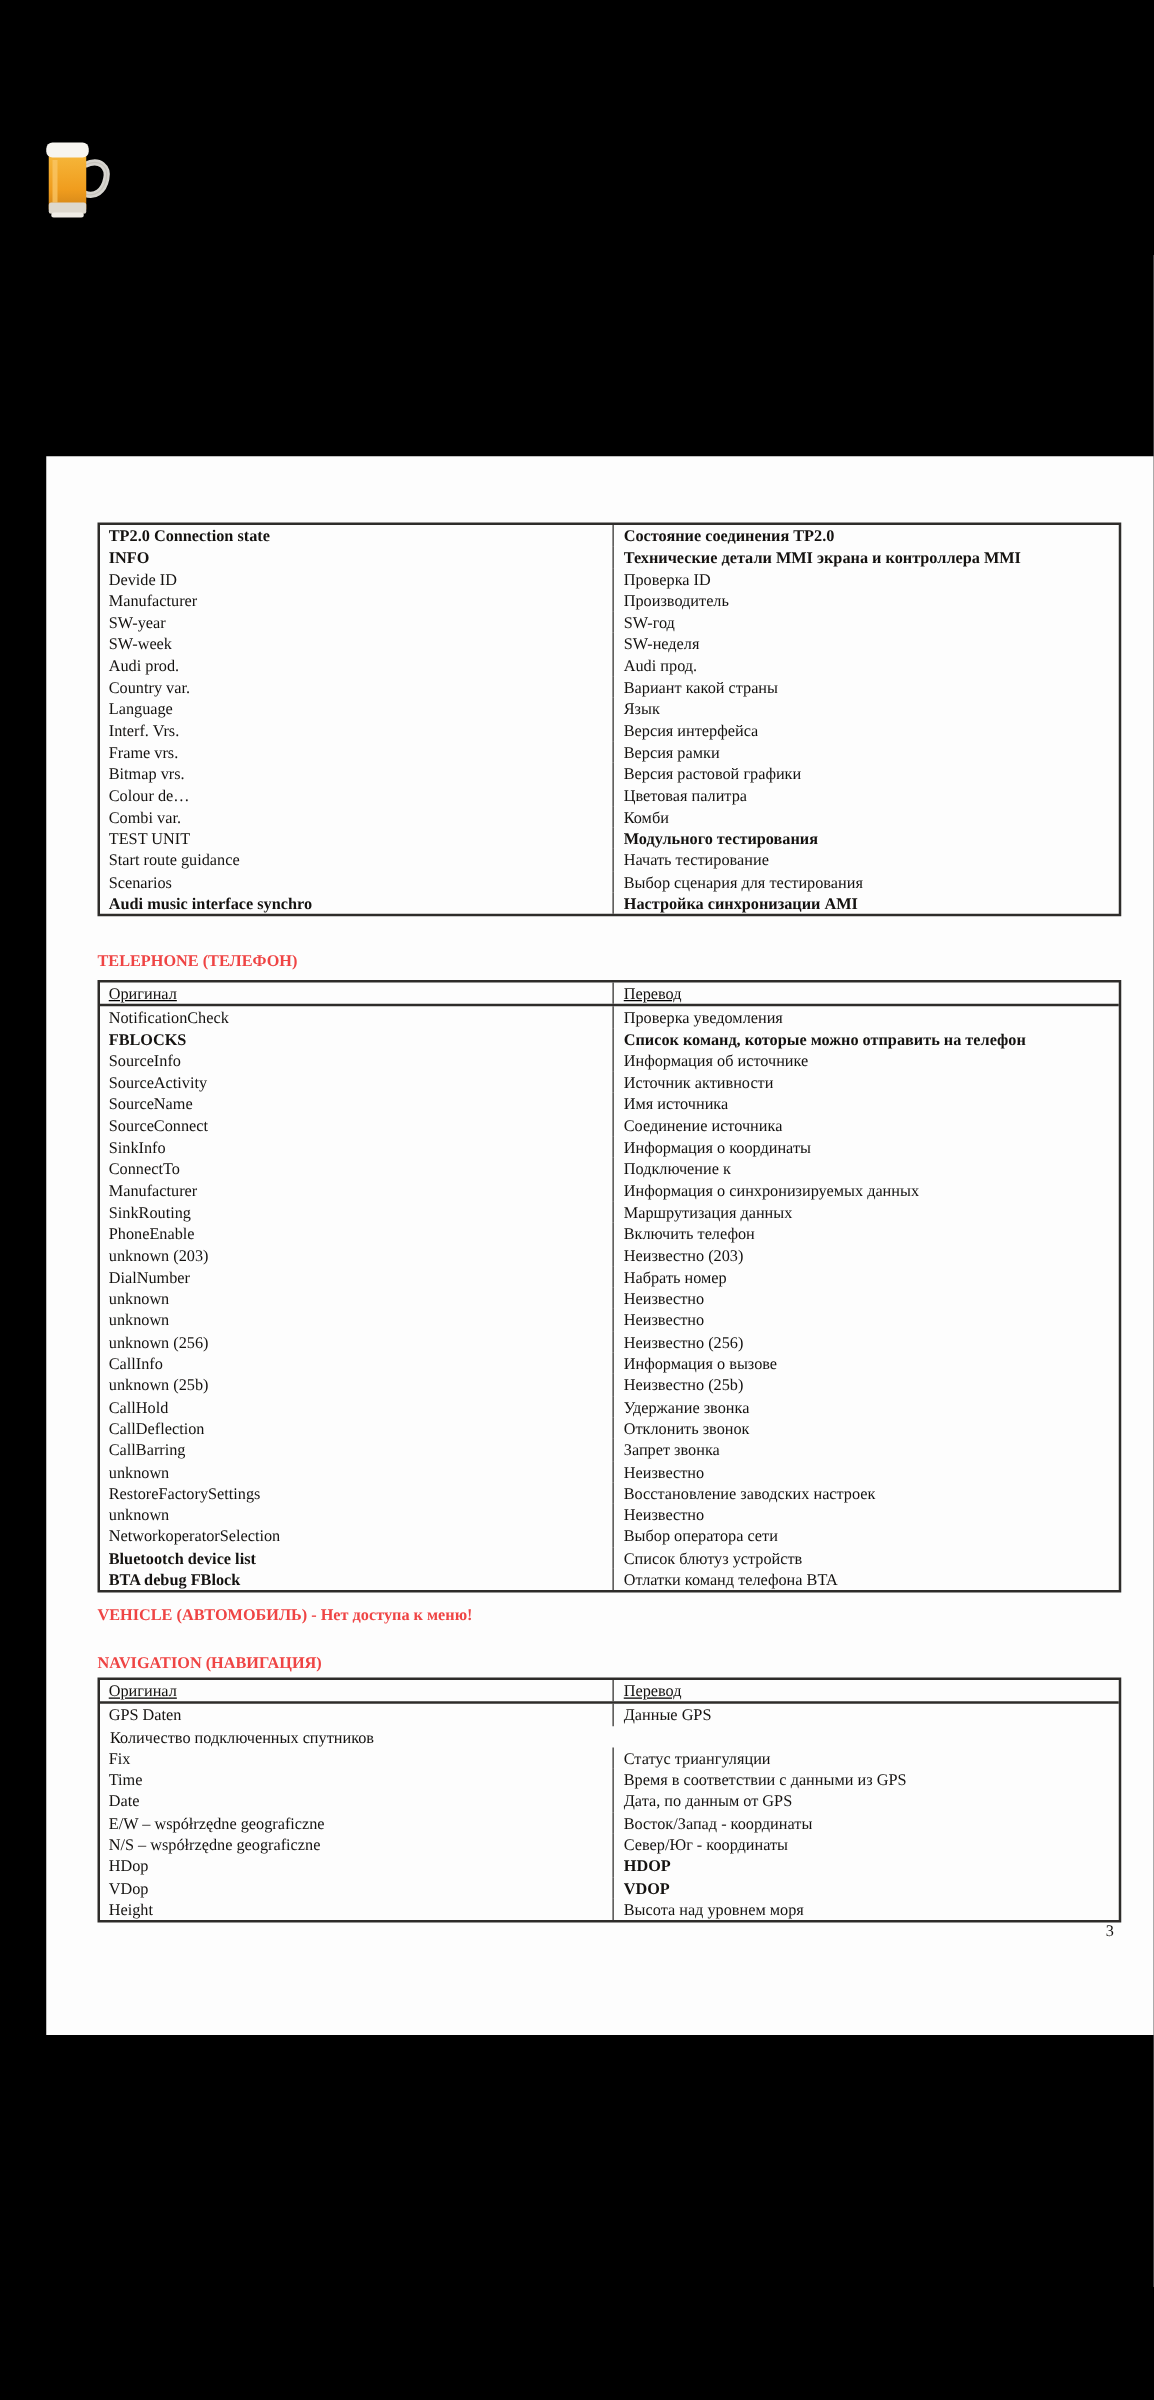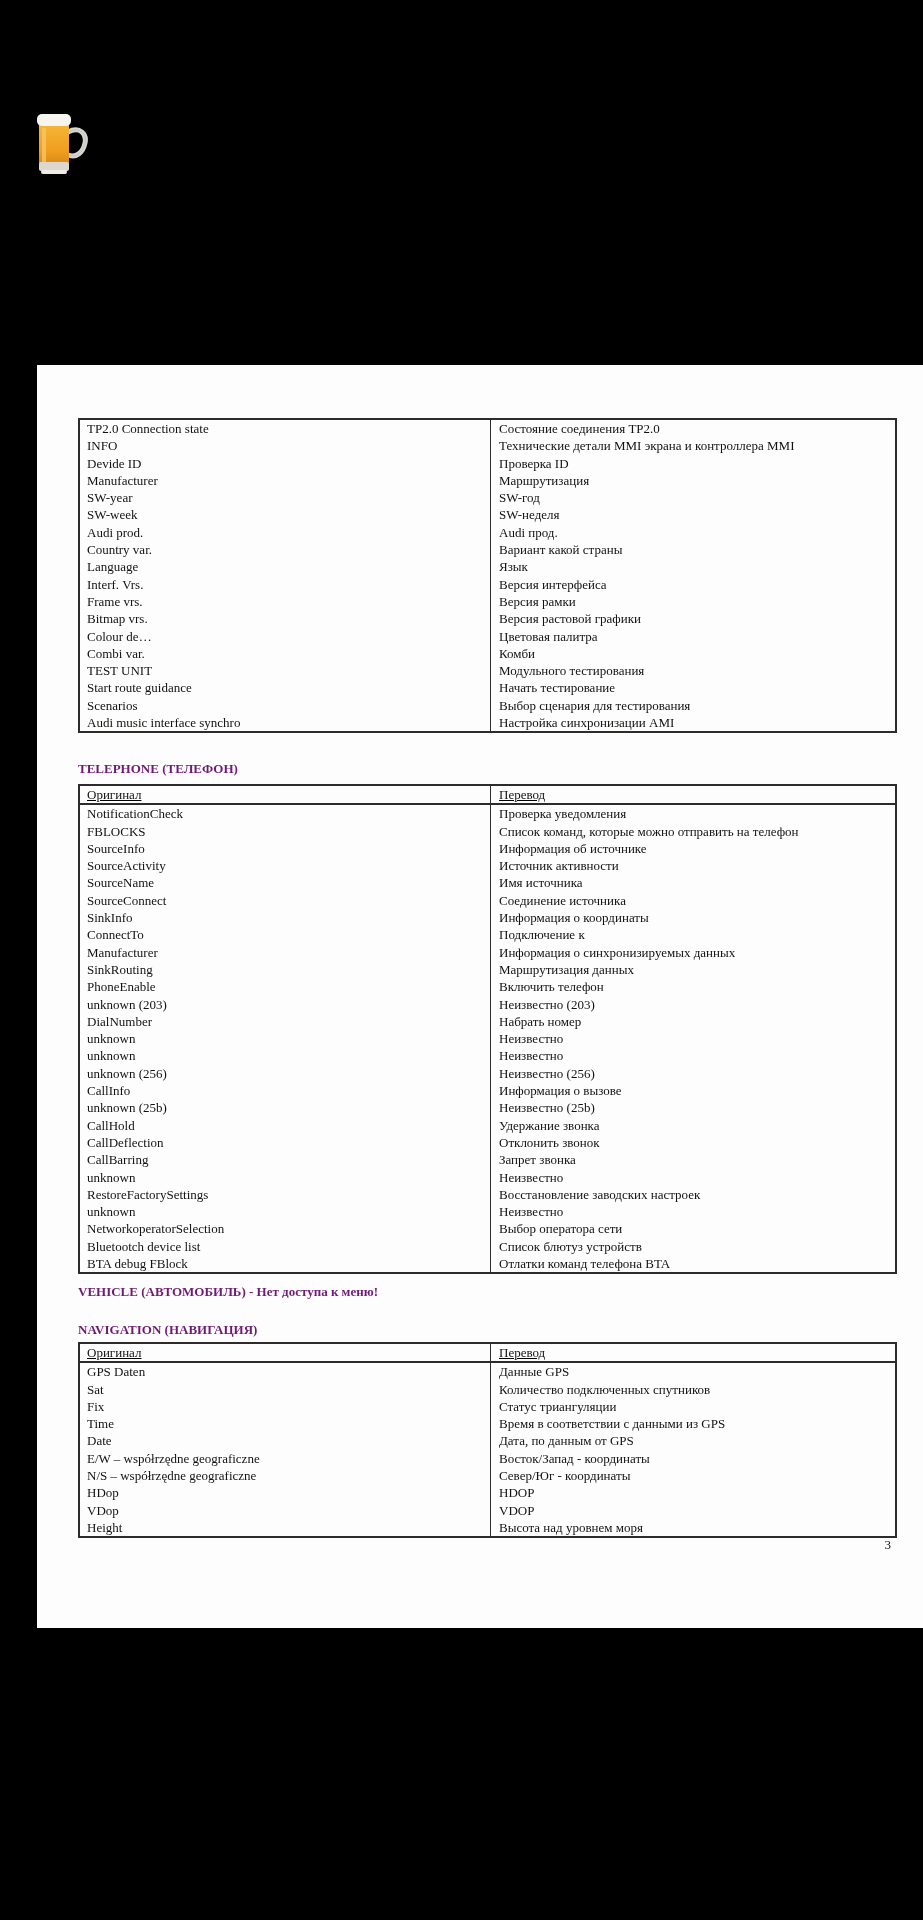--- a/index.html
+++ b/index.html
@@ -18,24 +18,24 @@
     border:2px solid #2e2c2a;box-sizing:border-box;
   }
   .trow{display:flex;height:17.3px;}
   .trow.thead{border-bottom:2px solid #2e2c2a;text-decoration:underline;}
   .tc{
     font-size:13px;line-height:17.3px;color:#141210;
     white-space:nowrap;overflow:hidden;box-sizing:border-box;
   }
   .tc-left{width:411px;border-right:1px solid #2e2c2a;padding-left:7px;}
   .tc-right{flex:1;padding-left:8px;}
-  .b{font-weight:normal;}
+  .b{font-weight:bold;}
   .heading{
     position:absolute;left:41px;height:17px;
-    font-size:13px;font-weight:bold;color:#701a75;white-space:nowrap;
+    font-size:13px;font-weight:bold;color:#ef4444;white-space:nowrap;
   }
   .pagenum{
     position:absolute;right:32px;top:1172px;
     font-size:13px;color:#141210;
   }
 </style>
 </head>
 <body>
 
 <div class="beer">
@@ -67,21 +67,21 @@
       <div class="trow">
         <div class="tc tc-left b">INFO</div>
         <div class="tc tc-right b">Технические детали MMI экрана и контроллера MMI</div>
       </div>
       <div class="trow">
         <div class="tc tc-left">Devide ID</div>
         <div class="tc tc-right">Проверка ID</div>
       </div>
       <div class="trow">
         <div class="tc tc-left">Manufacturer</div>
-        <div class="tc tc-right">Маршрутизация</div>
+        <div class="tc tc-right">Производитель</div>
       </div>
       <div class="trow">
         <div class="tc tc-left">SW-year</div>
         <div class="tc tc-right">SW-год</div>
       </div>
       <div class="trow">
         <div class="tc tc-left">SW-week</div>
         <div class="tc tc-right">SW-неделя</div>
       </div>
       <div class="trow">
@@ -258,21 +258,20 @@
   <div class="tbl" style="top:977px;">
       <div class="trow thead">
         <div class="tc tc-left">Оригинал</div>
         <div class="tc tc-right">Перевод</div>
       </div>
       <div class="trow">
         <div class="tc tc-left">GPS Daten</div>
         <div class="tc tc-right">Данные GPS</div>
       </div>
       <div class="trow">
-        <div class="tc tc-left">Sat</div>
         <div class="tc tc-right">Количество подключенных спутников</div>
       </div>
       <div class="trow">
         <div class="tc tc-left">Fix</div>
         <div class="tc tc-right">Статус триангуляции</div>
       </div>
       <div class="trow">
         <div class="tc tc-left">Time</div>
         <div class="tc tc-right">Время в соответствии с данными из GPS</div>
       </div>

